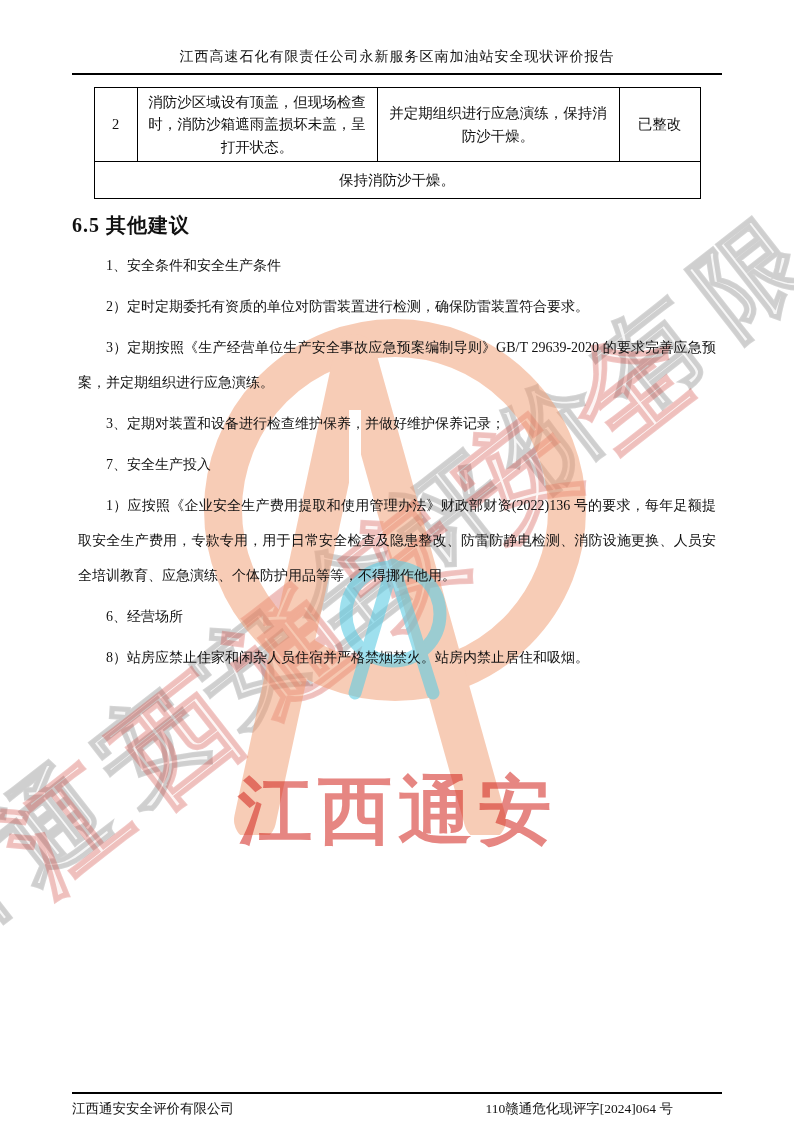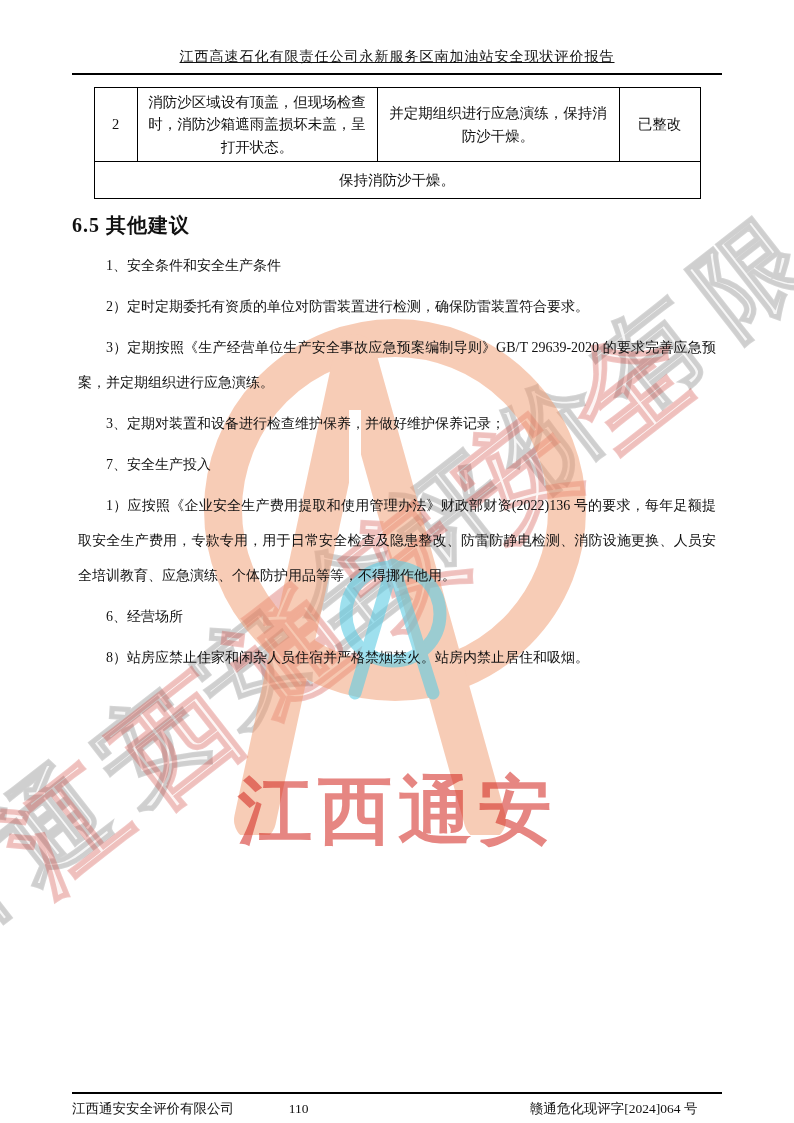--- a/index.html
+++ b/index.html
@@ -33,21 +33,21 @@
     -webkit-text-stroke:2px rgba(205,55,45,0.28);
   }
   .wm-red-h{
     position:absolute;left:238px;top:762px;
     white-space:nowrap;font-weight:700;
     font-size:74px;letter-spacing:6px;
     color:rgba(210,35,28,0.55);
   }
   
   .content{position:relative;z-index:1;}
-  .doc-header{margin:48px 72px 0;text-align:center;font-size:14px;letter-spacing:1px;text-decoration:underline;}
+  .doc-header{margin:48px 72px 0;text-align:center;font-size:14px;letter-spacing:1px;}
   .header-rule{margin:7px 72px 0;border-top:2px solid #000;height:0;}
   table.rect-table{
     margin:12px auto 0;
     width:606px;
     border-collapse:collapse;
     table-layout:fixed;
     font-size:14.5px;
   }
   table.rect-table td{
     border:1.5px solid #000;
@@ -75,22 +75,22 @@
     text-align:justify;
   }
   .page-footer{
     position:absolute;left:72px;right:72px;top:1044px;
     border-top:2px solid #000;
     padding-top:6px;
     display:flex;align-items:baseline;
     font-size:13.5px;
   }
   .footer-left{flex:1;text-align:left;}
-  .footer-center{flex:1;text-align:left;}
-  .footer-right{flex:1;text-align:center;white-space:nowrap;}
+  .footer-center{flex:1;text-align:right;}
+  .footer-right{flex:1;text-align:left;white-space:nowrap;}
 </style>
 </head>
 <body>
 
 <div class="page">
 
   <div class="wm-layer">
 
     <div class="wm-diag">江西通安安全评价有限公司</div>
 

